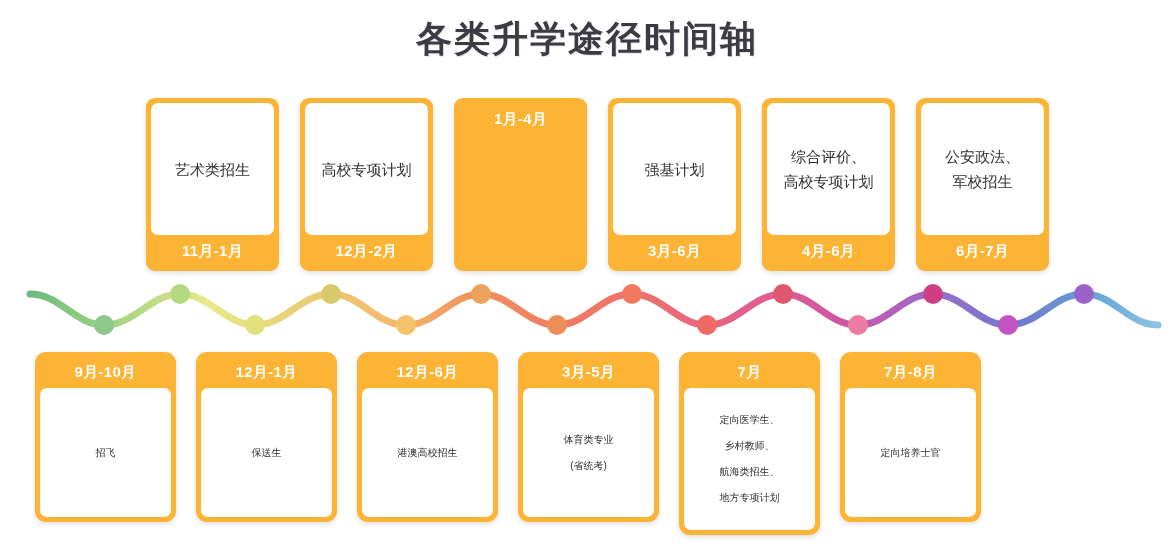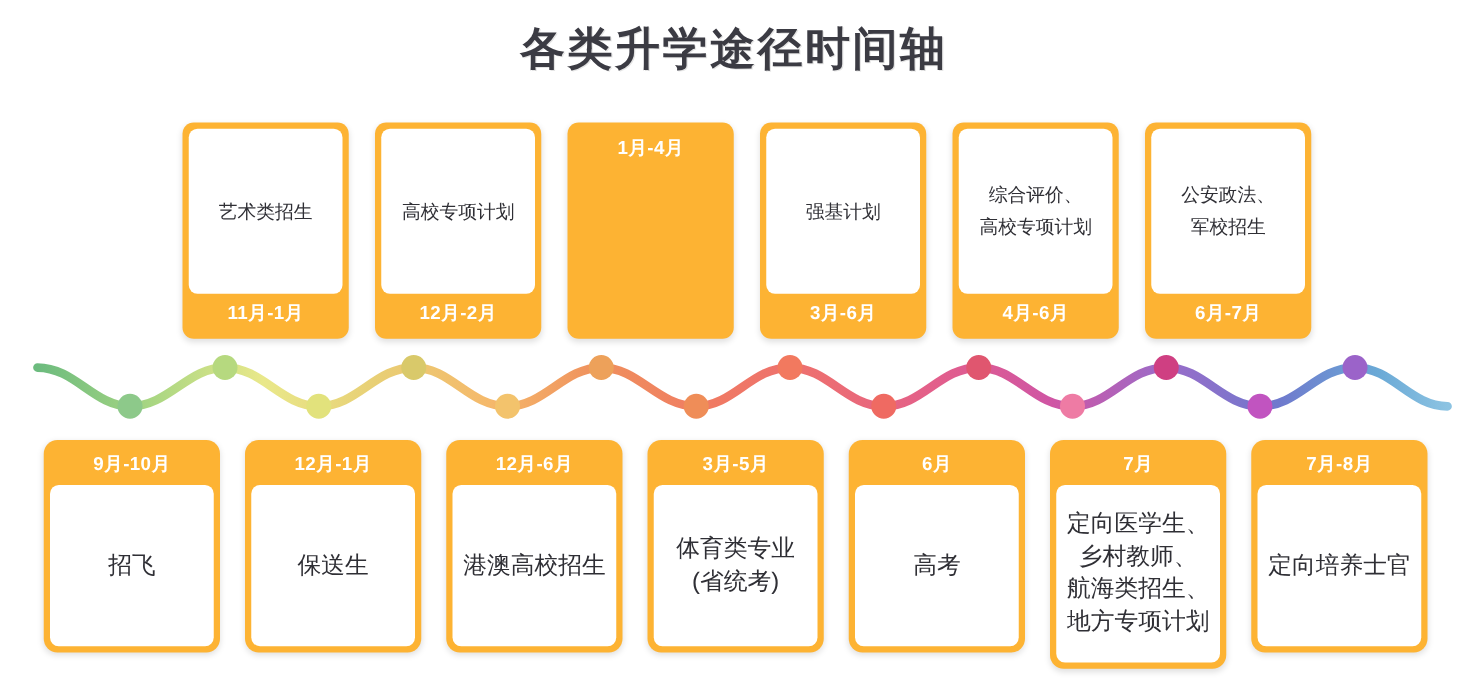--- a/index.html
+++ b/index.html
@@ -89,21 +89,21 @@
     box-sizing: border-box;
   }
   .card-body .label {
     font-size: 15px;
     line-height: 25px;
     color: #2f2f35;
     white-space: pre-line;
     font-weight: normal;
   }
   .card-bottom .card-body .label {
-    font-size: 19px;
+    font-size: 10px;
     line-height: 26px;
   }
 
   .card-date {
     flex: 0 0 auto;
     height: 30px;
     line-height: 30px;
     text-align: center;
     color: #ffffff;
     font-size: 15px;
@@ -251,26 +251,20 @@
         <span class="label">港澳高校招生</span>
       </div>
     </div>
     <div class="card card-bottom">
       <div class="card-date">3月-5月</div>
       <div class="card-body">
         <span class="label">体育类专业
 (省统考)</span>
       </div>
     </div>
-    <div class="card card-bottom">
-      <div class="card-date">6月</div>
-      <div class="card-body">
-        <span class="label">高考</span>
-      </div>
-    </div>
     <div class="card card-bottom tall">
       <div class="card-date">7月</div>
       <div class="card-body">
         <span class="label">定向医学生、
 乡村教师、
 航海类招生、
 地方专项计划</span>
       </div>
     </div>
     <div class="card card-bottom">

